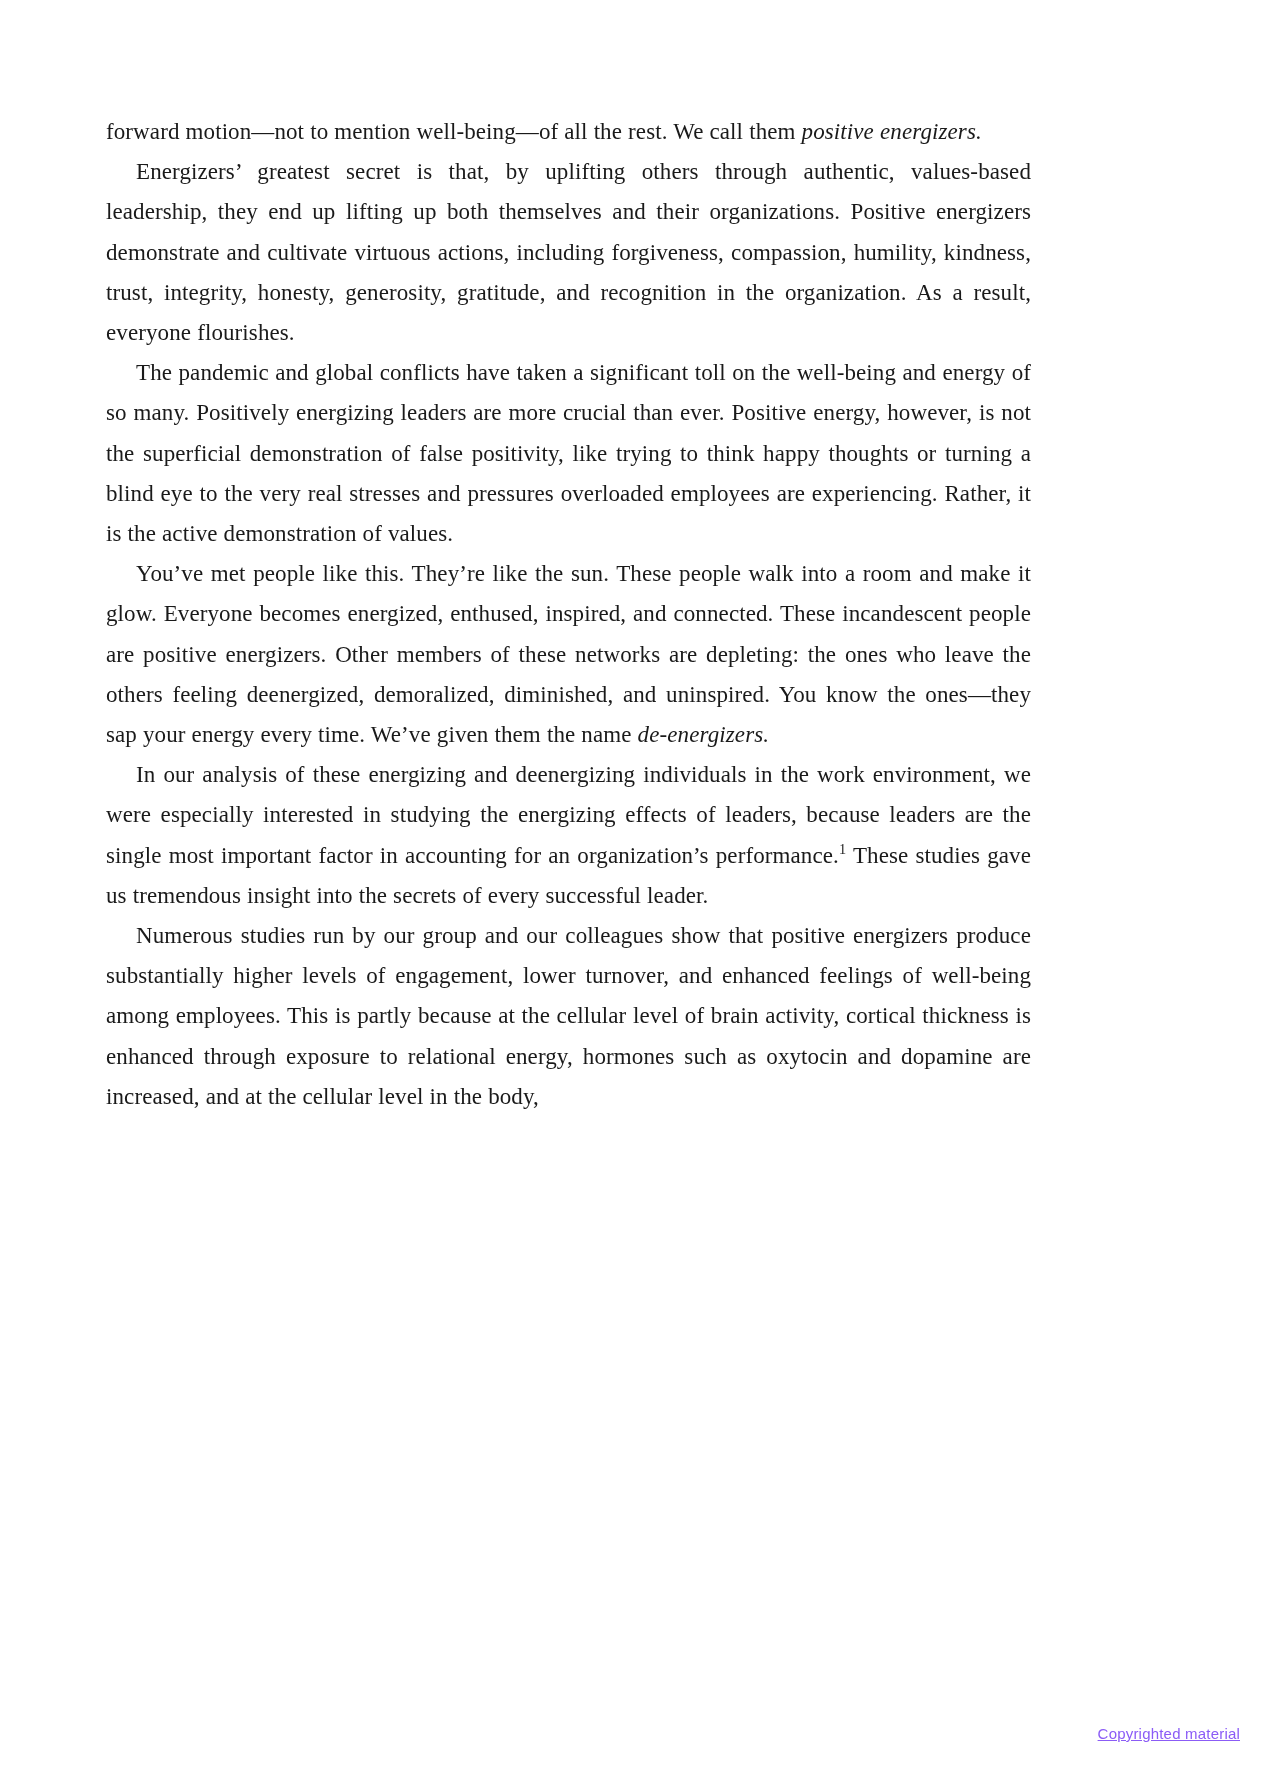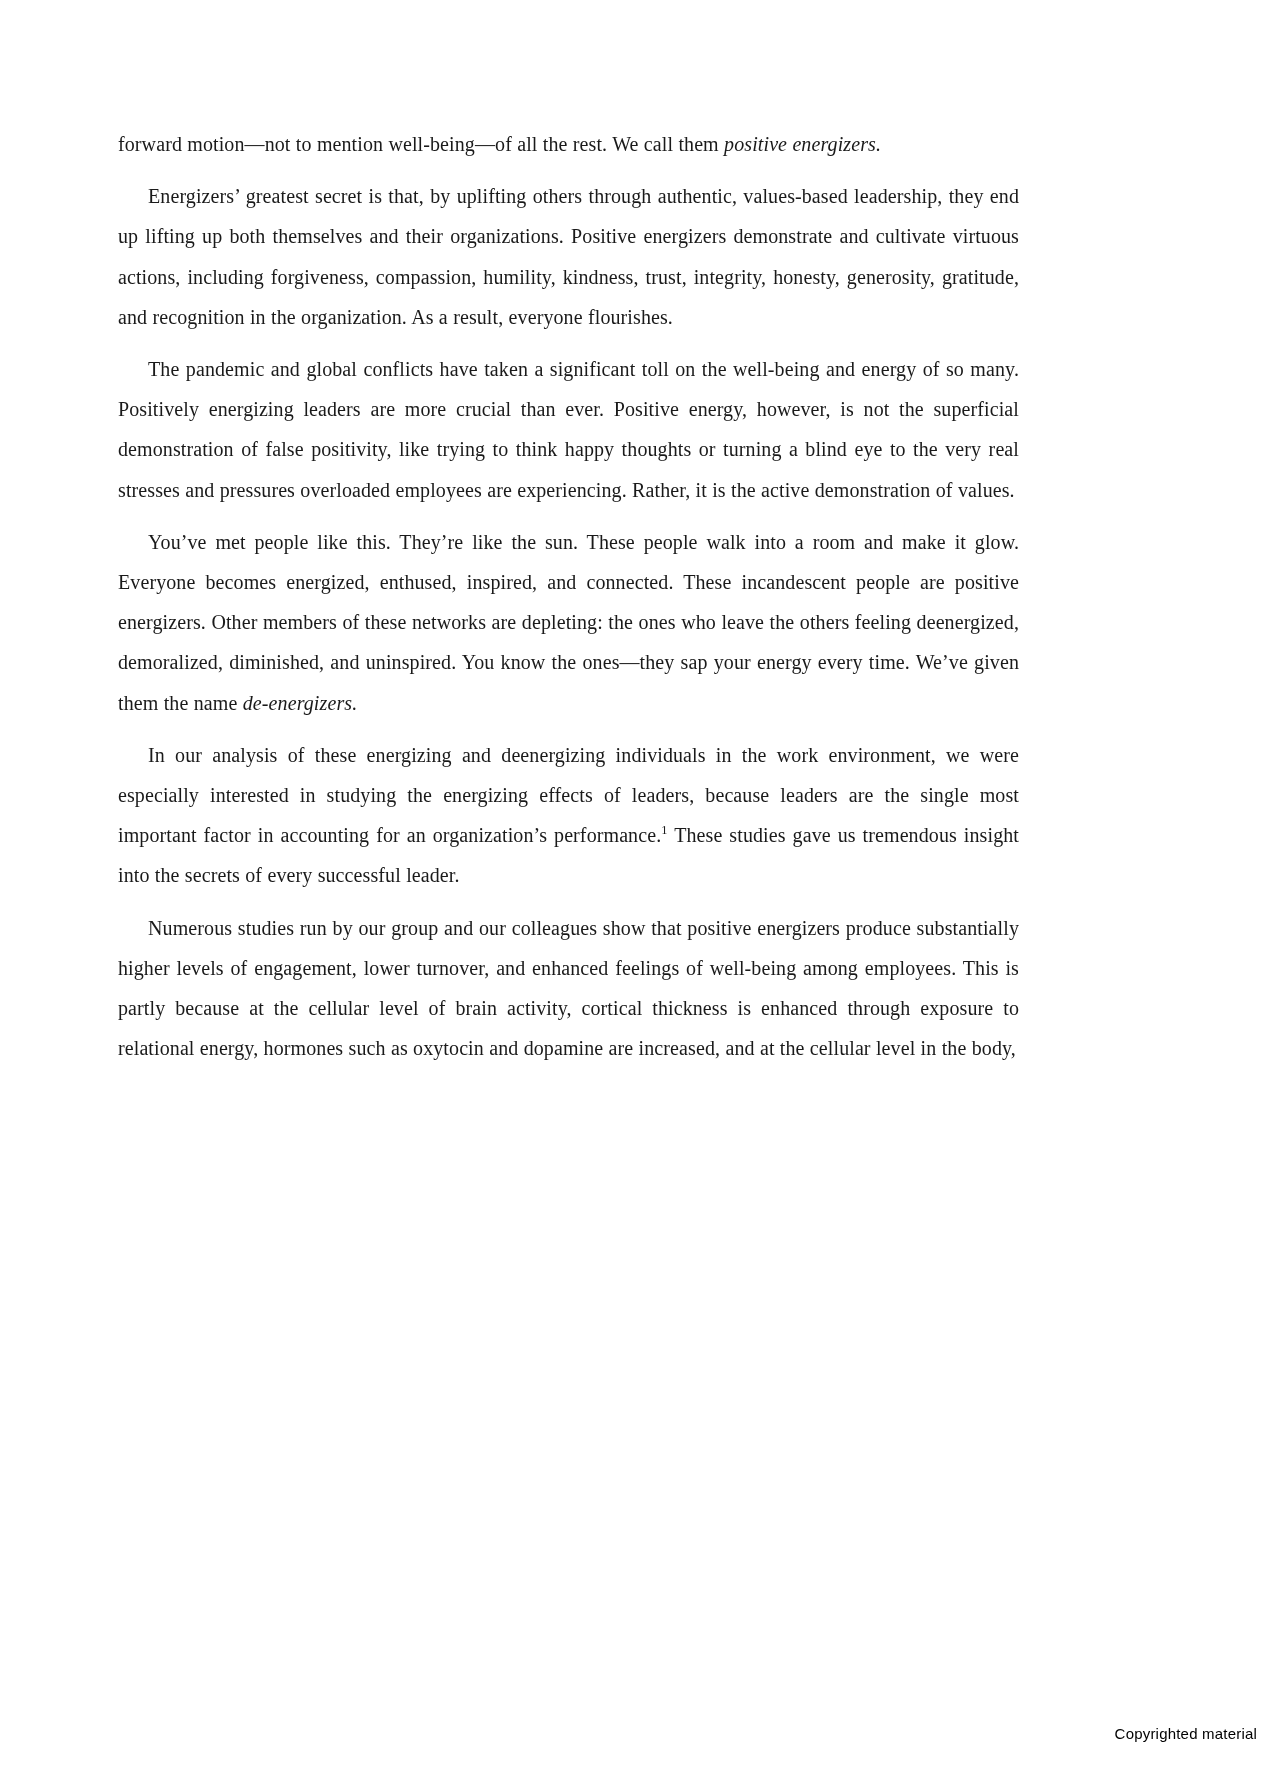--- a/index.html
+++ b/index.html
@@ -19,22 +19,22 @@
     overflow: hidden;
     box-sizing: border-box;
   }
   .text-column {
     position: absolute;
     left: 106px;
     top: 112px;
     width: 925px;
   }
   p.para {
-    margin: 12px;
-    font-size: 20px;
+    margin: 0;
+    font-size: 23px;
     line-height: 40.2px;
     color: #1a1a1a;
     text-align: justify;
     text-justify: inter-word;
     -webkit-hyphens: none;
     hyphens: none;
     letter-spacing: 0.1px;
     word-spacing: 0.2px;
   }
   p.para.indent {
@@ -47,27 +47,28 @@
   em.it {
     font-style: italic;
   }
   sup.fn {
     font-size: 0.62em;
     vertical-align: super;
     line-height: 0;
   }
   .copyright-notice {
     position: absolute;
-    right: 23px;
+    right: 40px;
     bottom: 28px;
     font-family: "Liberation Sans", "DejaVu Sans", sans-serif;
     font-size: 15px;
-    color: #000000;
+    color: #8b5cf6;
     letter-spacing: 0.2px;
     white-space: nowrap;
+    text-decoration: underline;
   }
 </style>
 </head>
 <body>
 
 <div class="page">
 
   <div class="text-column">
     <div id="paragraph-list">
         <p class="para noindent"><span>forward motion—not to mention well-being—of all the rest. We call them </span><em class="it">positive energizers.</em></p>

